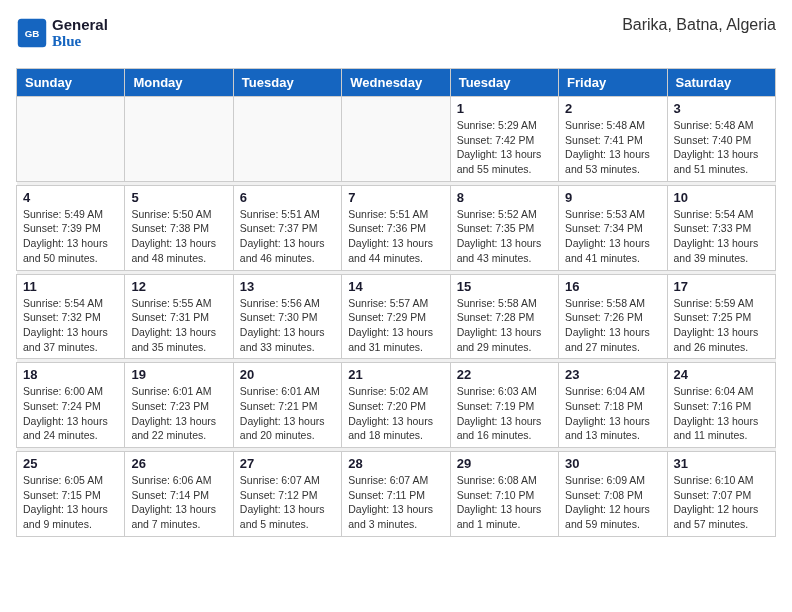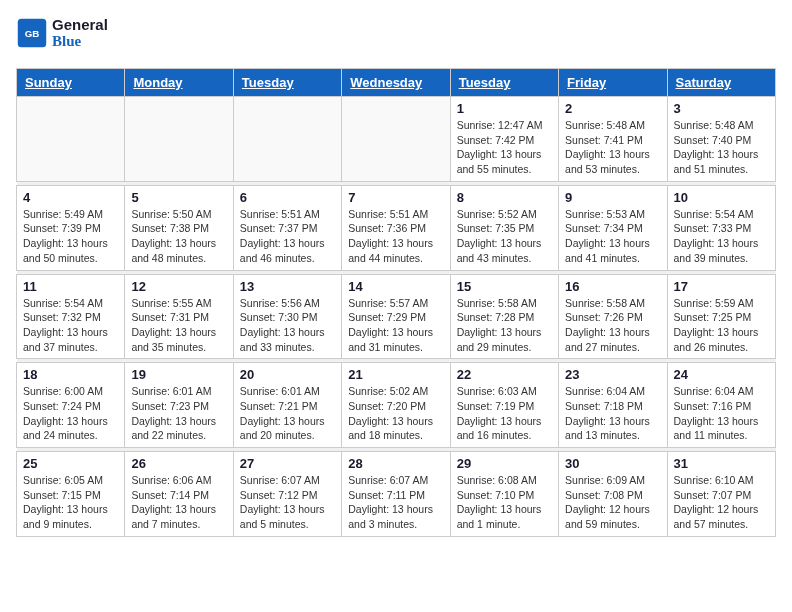--- a/index.html
+++ b/index.html
@@ -41,21 +41,20 @@
       width: 100%;
       border-collapse: collapse;
     }
     .calendar th {
       background: #1565c0;
       color: #fff;
       padding: 6px 8px;
       font-size: 13px;
       text-align: left;
       border: 1px solid #ccc;
-      text-decoration: underline;
     }
     .calendar td {
       border: 1px solid #ccc;
       vertical-align: top;
       padding: 4px 6px;
       font-size: 11px;
       color: #333;
       width: 108px;
       height: 80px;
       background: #fff;
@@ -89,20 +88,21 @@
     <svg class="logo-icon" viewBox="0 0 36 36">
       <rect x="2" y="2" width="32" height="32" rx="4" fill="#1565c0"></rect>
       <text x="18" y="22" text-anchor="middle" fill="white" font-size="11" font-weight="bold" font-family="Arial">GB</text>
     </svg>
     <div>
       <div style="font-size:15px;font-weight:bold;color:#1a1a2e;">General</div>
       <div style="font-size:15px;font-weight:bold;color:#1565c0;font-family:Liberation Serif, serif;">Blue</div>
     </div>
   </div>
   <div class="title-block">
+    <div class="location">Barika, Batna, Algeria</div>
   </div>
 </div>
 
 <table class="calendar">
   <thead>
     <tr>
     <th>Sunday</th>
         <th>Monday</th>
         <th>Tuesday</th>
         <th>Wednesday</th>
@@ -112,21 +112,21 @@
       </tr>
   </thead>
   <tbody id="calendar-body">
   <tr>
         <td class="empty"></td>
         <td class="empty"></td>
         <td class="empty"></td>
         <td class="empty"></td>
         <td>
           <div class="day-num">1</div>
-          <div class="day-detail">Sunrise: 12:47 AM
+          <div class="day-detail">Sunrise: 5:29 AM
 Sunset: 7:42 PM
 Daylight: 13 hours
 and 55 minutes.</div>
         </td>
         <td>
           <div class="day-num">2</div>
           <div class="day-detail">Sunrise: 5:48 AM
 Sunset: 7:41 PM
 Daylight: 13 hours
 and 53 minutes.</div>

